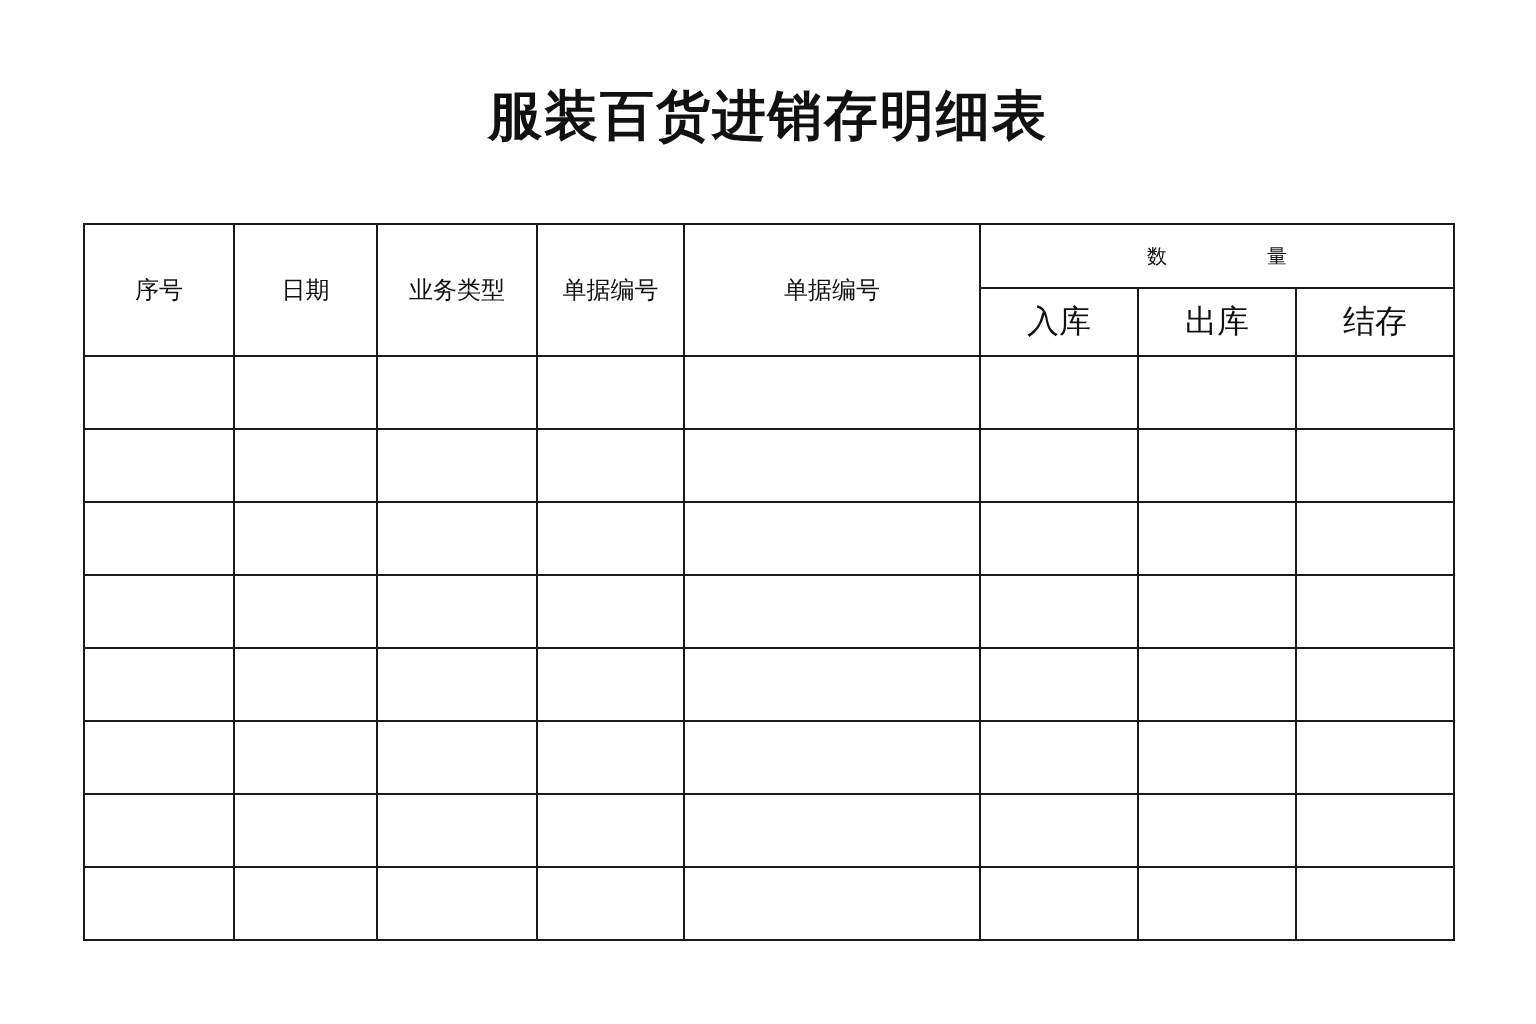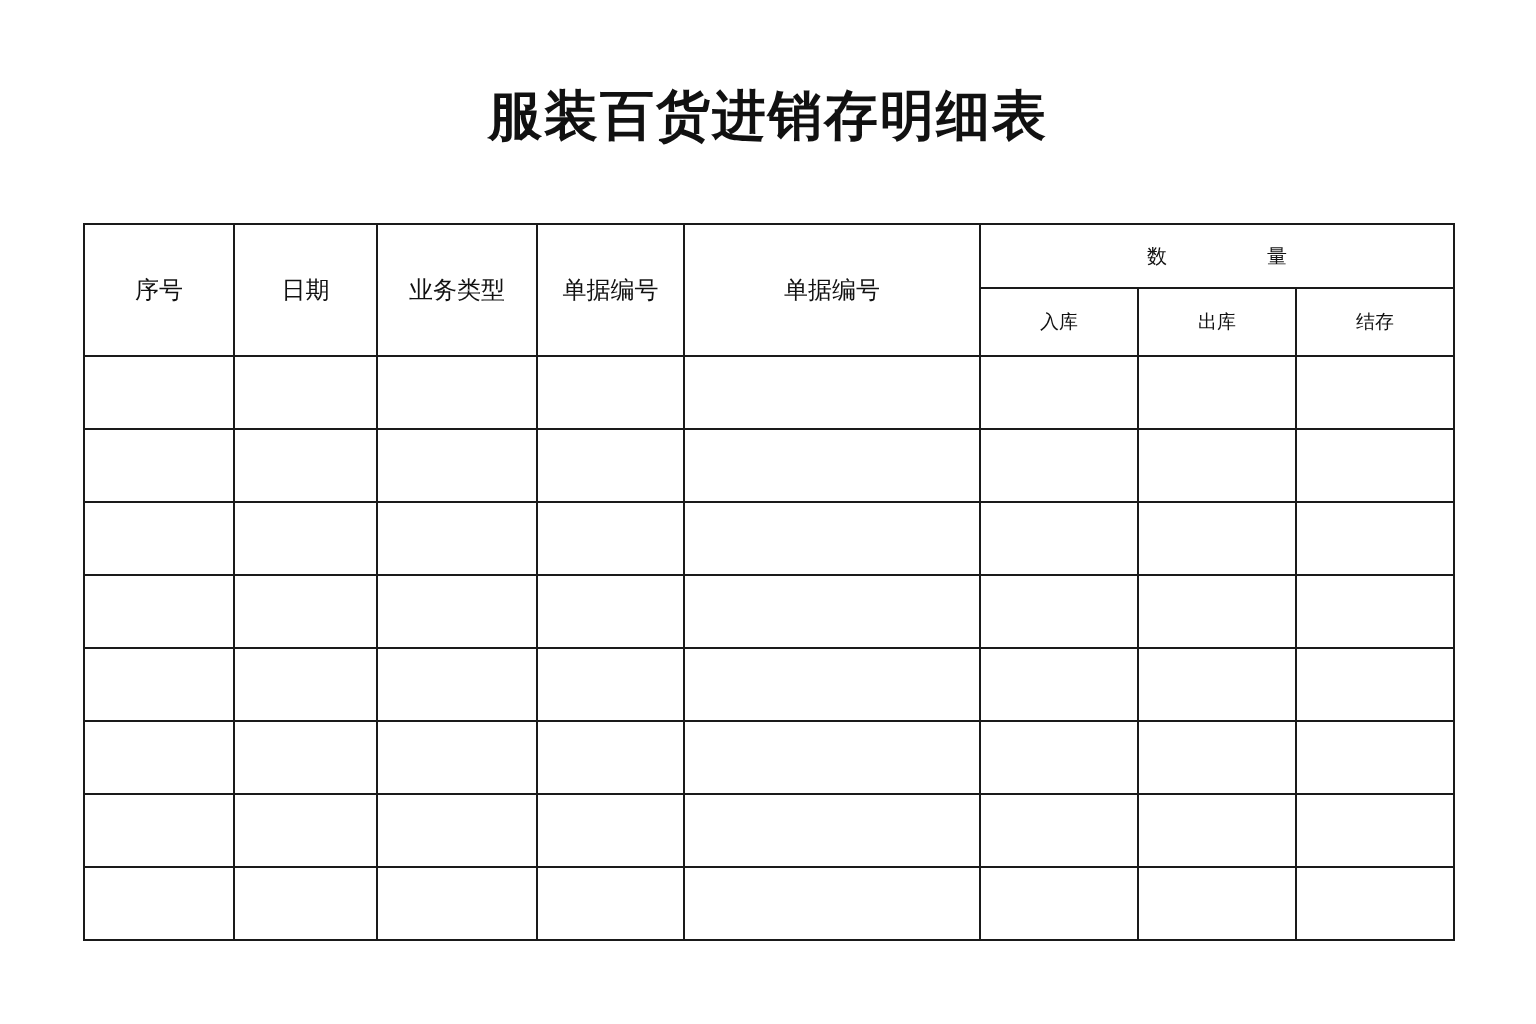--- a/index.html
+++ b/index.html
@@ -58,21 +58,21 @@
     font-size: 24px;
   }
   .hdr-qty-top {
     height: 62px;
     font-size: 20px;
     letter-spacing: 20px;
     text-indent: 20px;
   }
   .hdr-qty-sub {
     height: 66px;
-    font-size: 19px;
+    font-size: 32px;
   }
   .body-row td {
     height: 71px;
   }
   
   col.c-seq      { width: 150px; }
   col.c-date     { width: 143px; }
   col.c-doc      { width: 160px; }
   col.c-type     { width: 147px; }
   col.c-name     { width: 296px; }

